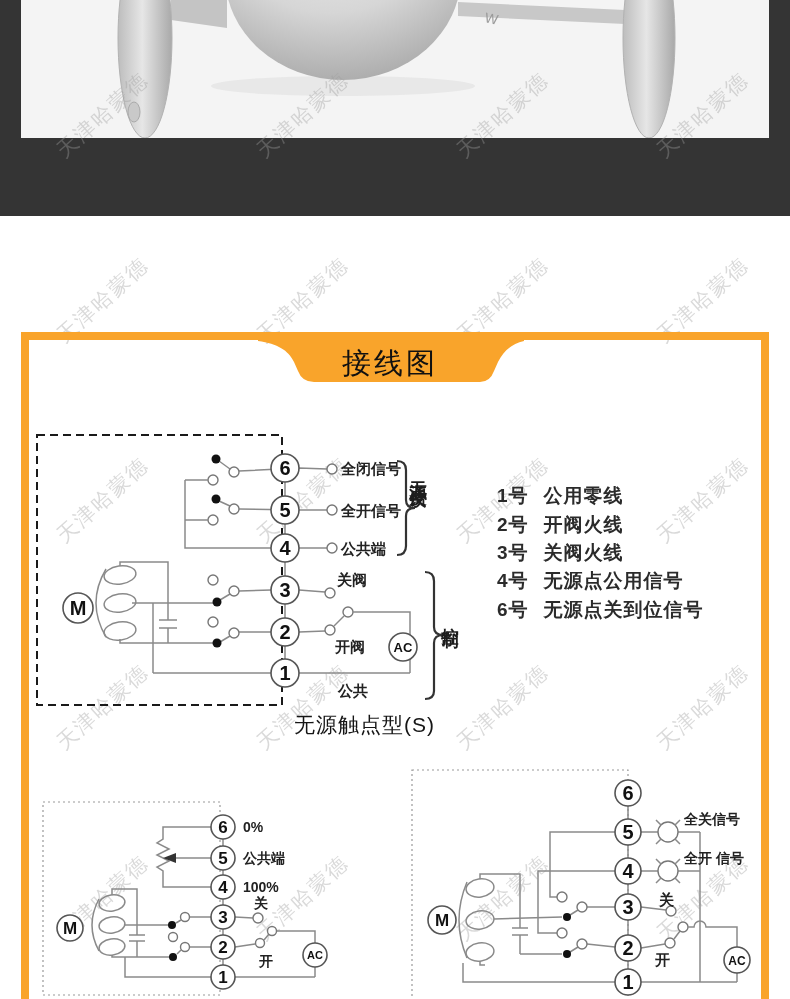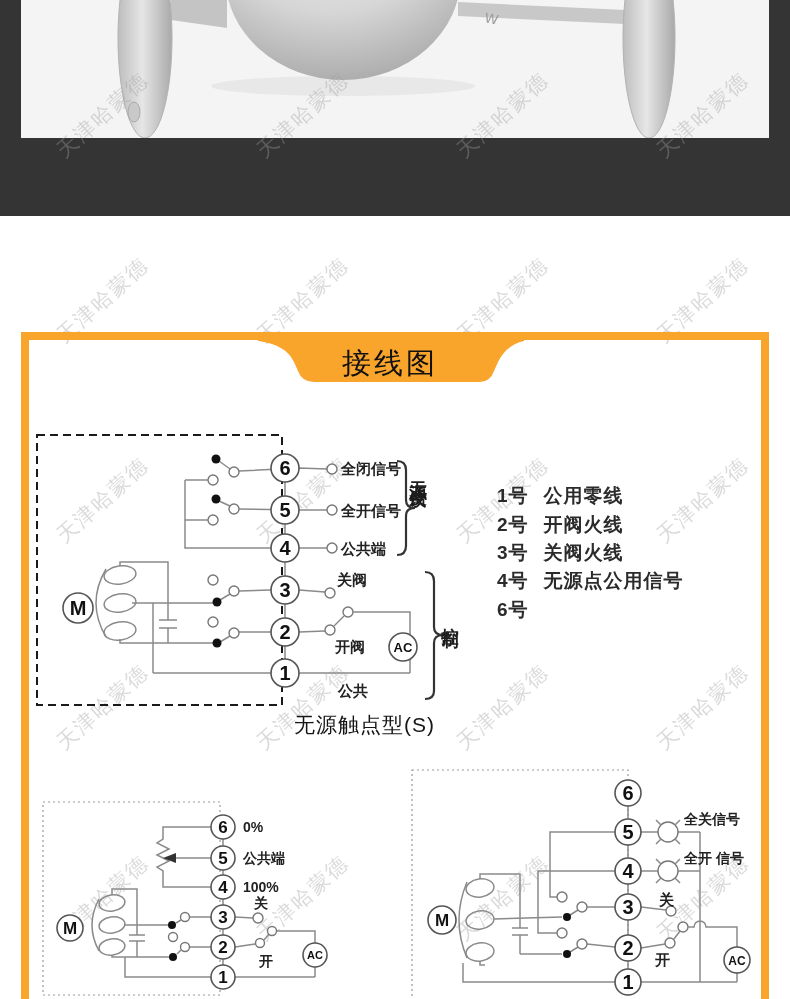--- a/index.html
+++ b/index.html
@@ -211,20 +211,21 @@
     <div class="legend-row">
         <span>3号</span>
         <span>关阀火线</span>
       </div>
     <div class="legend-row">
         <span>4号</span>
         <span>无源点公用信号</span>
       </div>
     <div class="legend-row">
         <span>6号</span>
+        <span>无源点关到位信号</span>
       </div>
   </div>
 
   <svg id="pot-svg" class="diagram-svg" width="360" height="204" viewBox="0 0 360 204">
     <rect x="8" y="7" width="177" height="193" fill="none" stroke="#999" stroke-width="1.2" stroke-dasharray="2 3"></rect>
     <path class="wire" d="M188,32 V182"></path>
 
     <path class="wire" d="M176,32 H128 V40 M176,92 H128 V84"></path>
     <polyline class="wire" points="128,40 128,44 122,48 134,54 122,60 134,66 122,72 128,76 128,84"></polyline>
     <path class="wire" d="M176,63 H138"></path>

